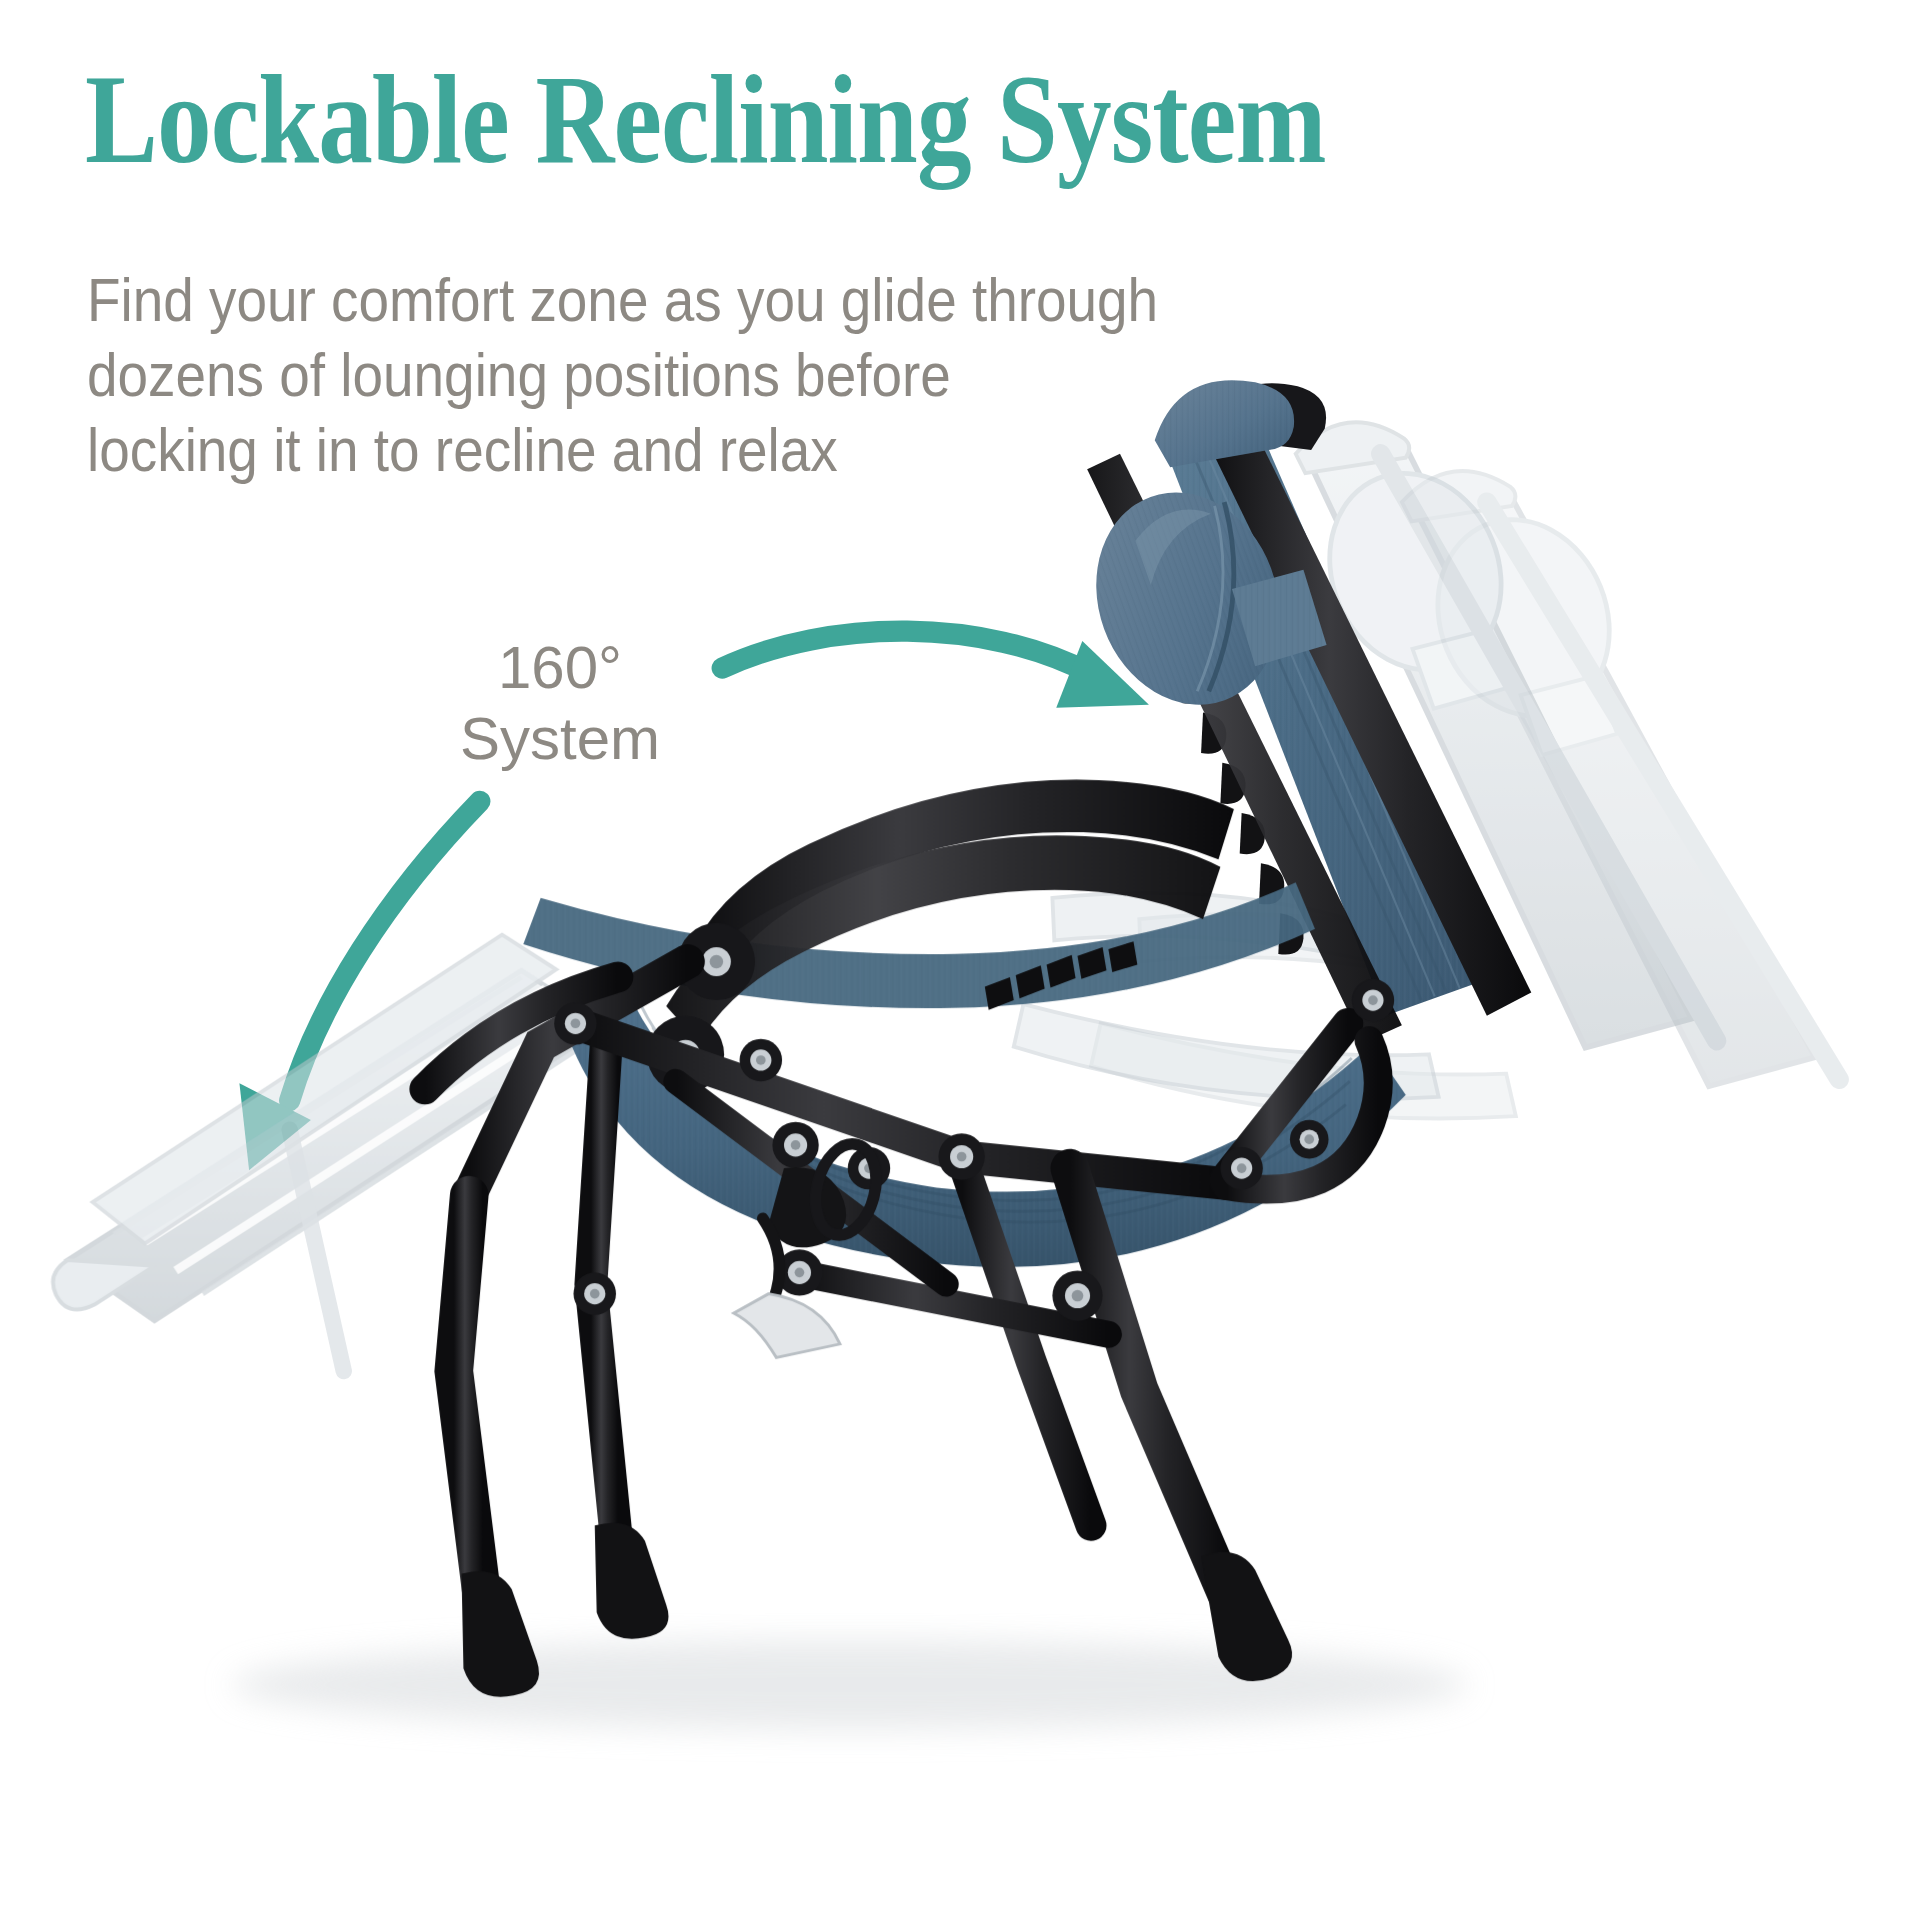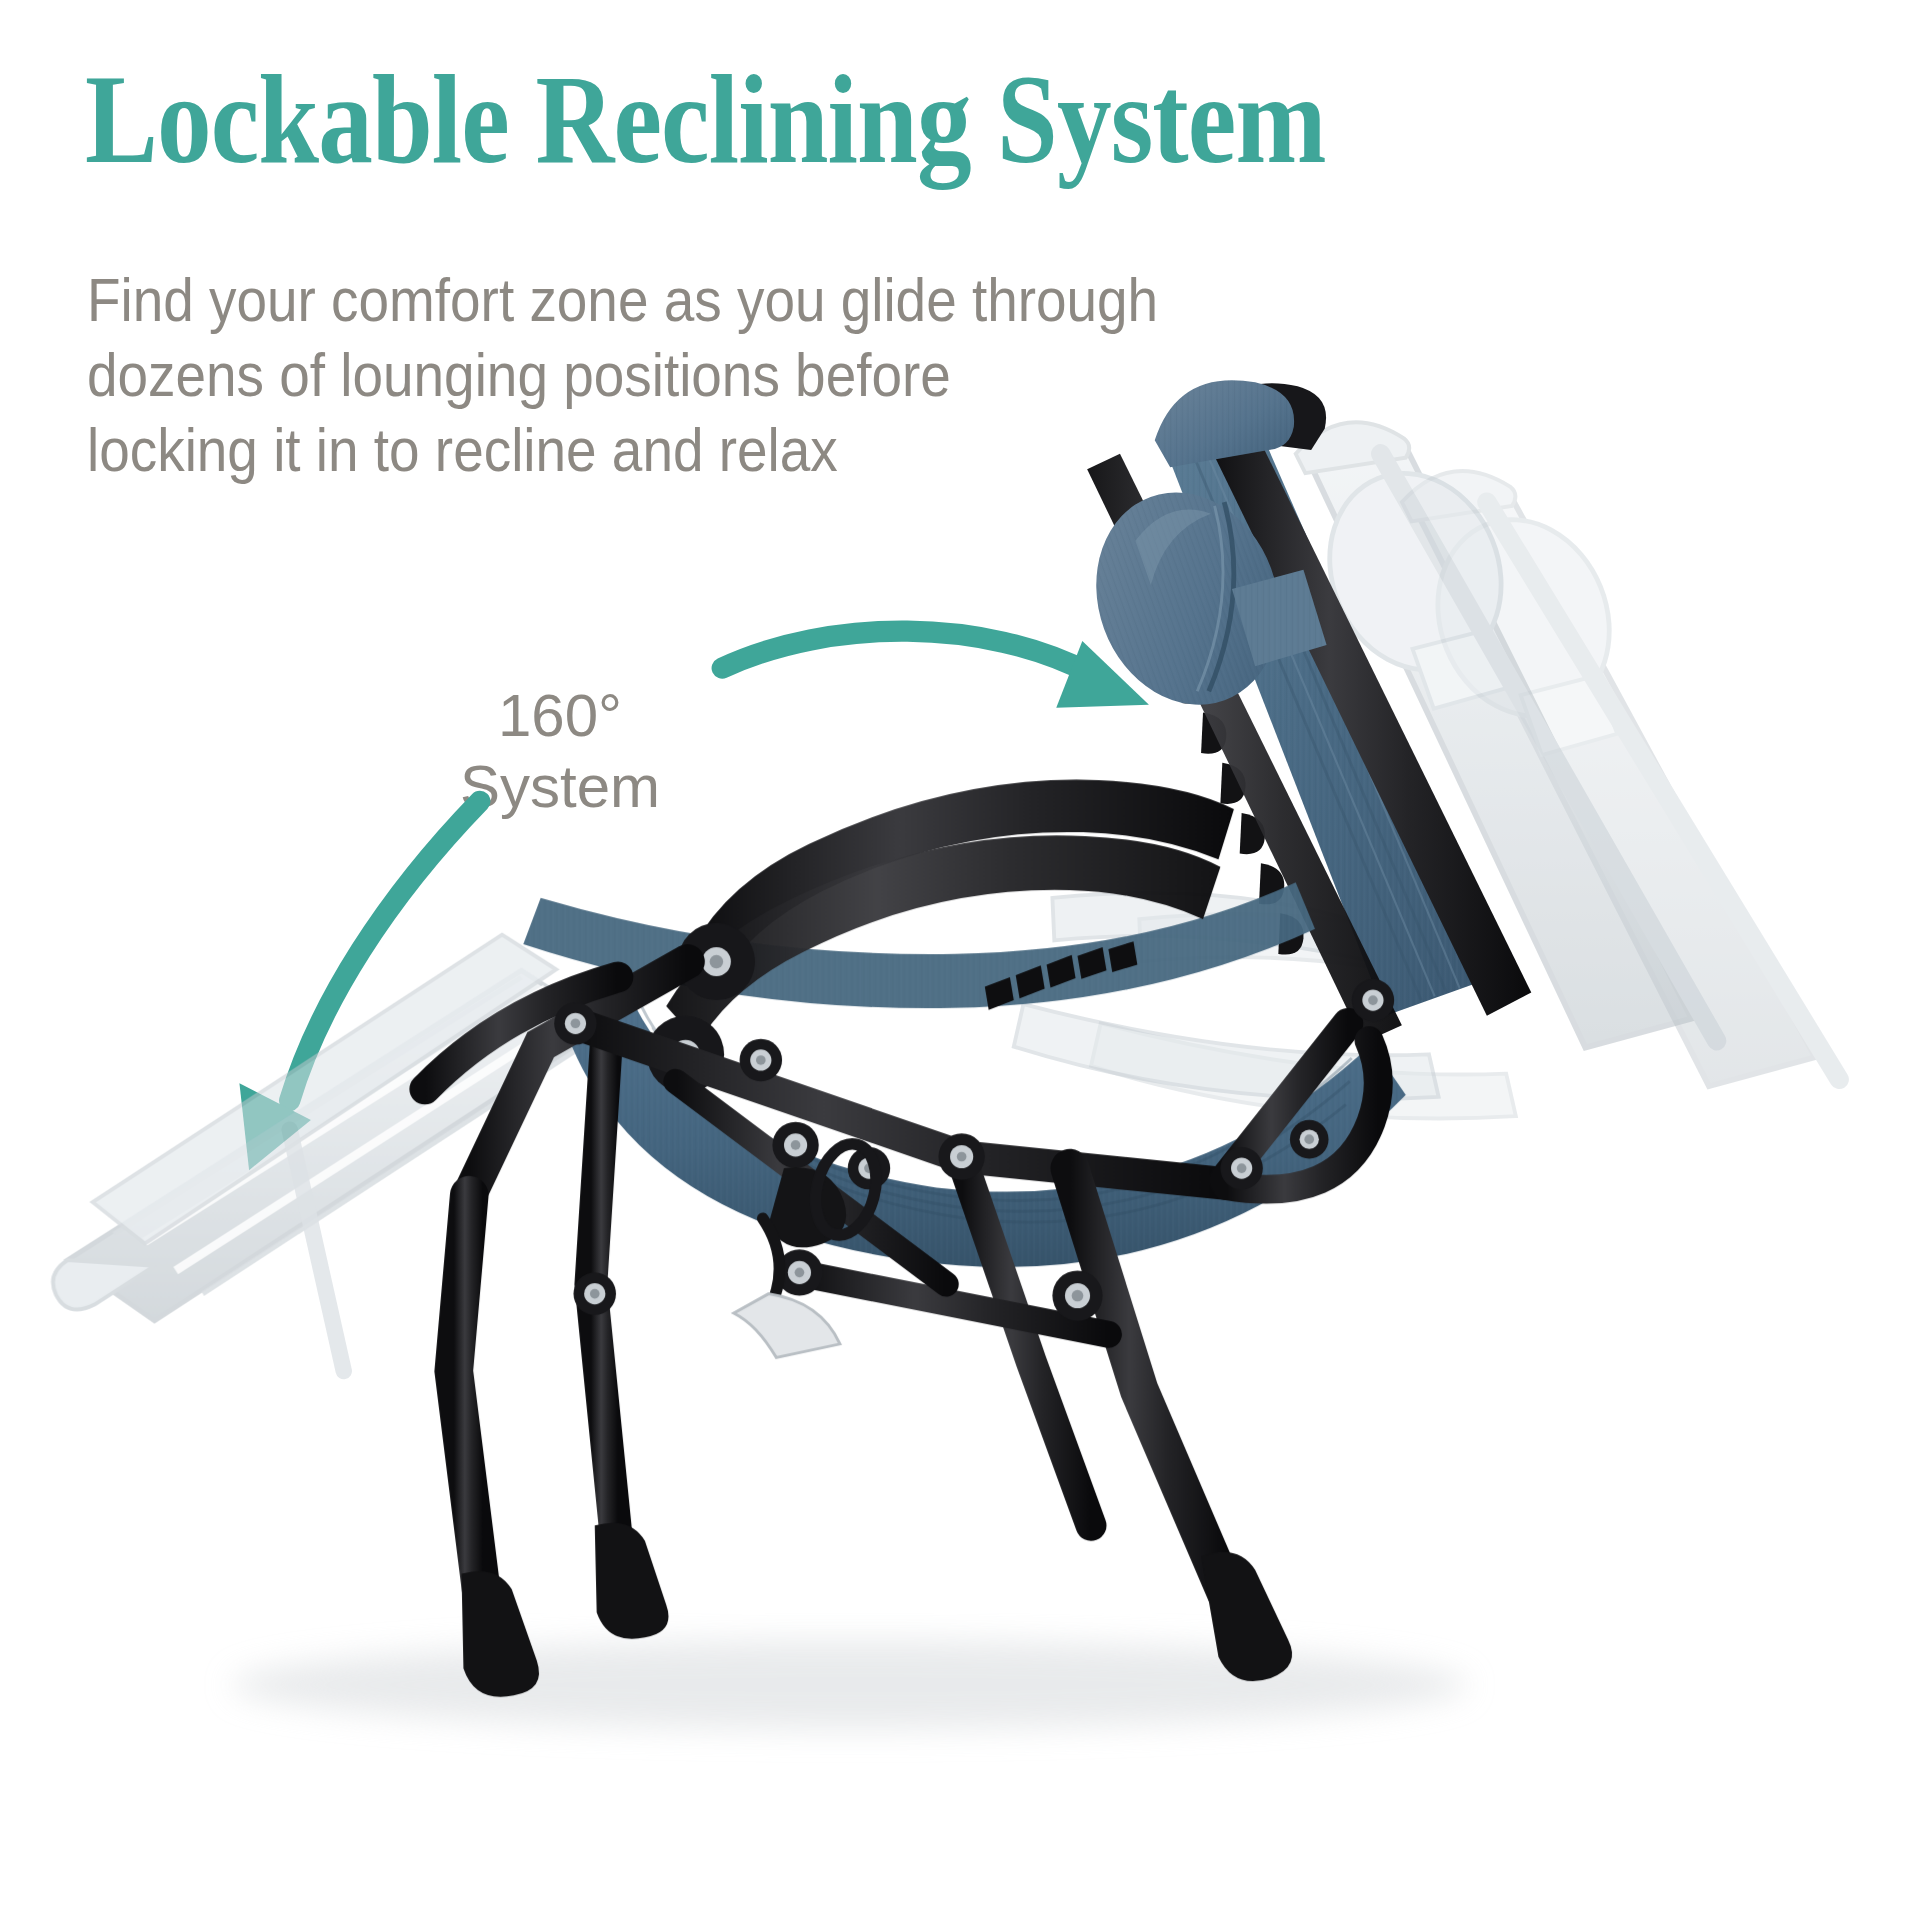--- a/index.html
+++ b/index.html
@@ -42,21 +42,21 @@
   .angle-label{
     position:absolute;
     left:415px; top:632px;
     width:290px;
     text-align:center;
     color:#8d8983;
     font-size:60px;
     line-height:71px;
     font-weight:400;
   }
-  .angle-label .deg-val{display:block;margin-top:48px;}
+  .angle-label .deg-val{display:block;}
   .angle-label .deg-word{display:block;}
 
   
   .arrows{position:absolute;left:0;top:0;width:1931px;height:1931px;pointer-events:none;}
 
   
   .chair{position:absolute;left:0;top:0;width:1931px;height:1931px;}
 </style>
 </head>
 <body>

